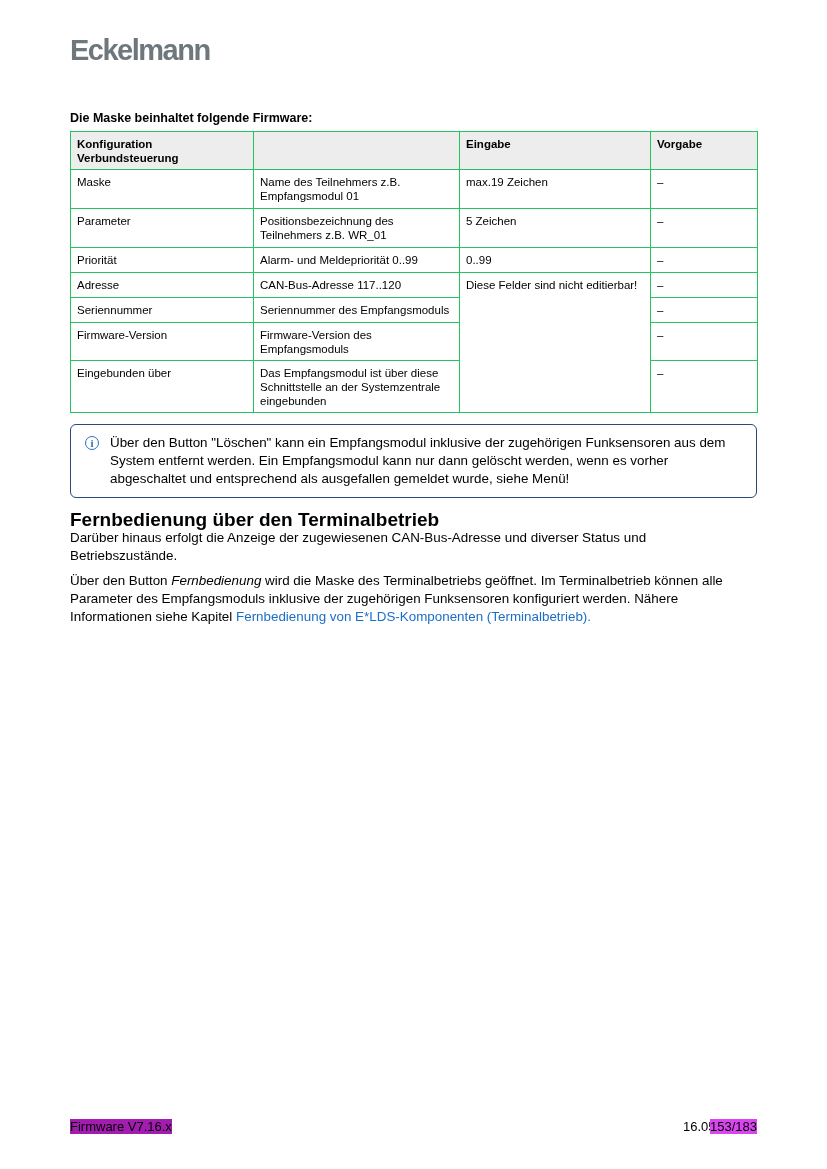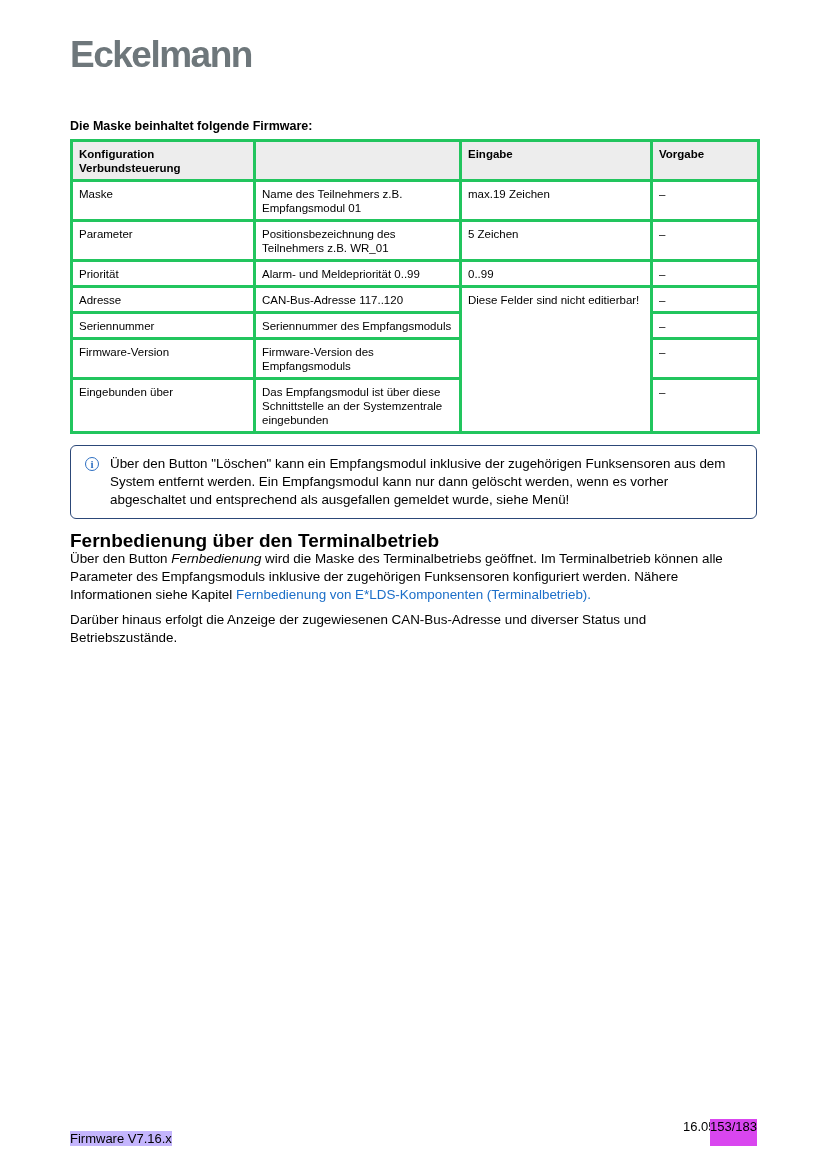--- a/index.html
+++ b/index.html
@@ -9,21 +9,21 @@
     font-family: "Liberation Sans", sans-serif;
     color: #000000;
     position: relative;
     overflow: hidden;
   }
   .page { position: absolute; inset: 0; background: #ffffff; }
   .content { position: absolute; left: 70px; top: 0; width: 687px; }
 
   .logo {
     margin-top: 36px;
-    font-size: 37px;
+    font-size: 29px;
     font-weight: bold;
     color: #6e777b;
     letter-spacing: -1.5px;
     line-height: 1;
   }
 
   .intro-heading {
     margin-top: 46px;
     font-size: 12.5px;
     font-weight: bold;
@@ -36,21 +36,21 @@
     table-layout: fixed;
     width: 687px;
     font-size: 11.5px;
     line-height: 14px;
   }
   table.params col.c1 { width: 183px; }
   table.params col.c2 { width: 206px; }
   table.params col.c3 { width: 191px; }
   table.params col.c4 { width: 107px; }
   table.params th, table.params td {
-    border: 3px solid #22c55e;
+    border: 1px solid #22c55e;
     vertical-align: top;
     text-align: left;
     padding: 5px 6px 4px 6px;
   }
   table.params th {
     background: #ededed;
     font-weight: bold;
     height: 24px;
   }
   tr.r-tall td   { height: 39px; }
@@ -105,21 +105,21 @@
     position: absolute;
     left: 70px; top: 1119px;
     width: 687px;
     display: flex;
     justify-content: space-between;
     font-size: 13px;
     line-height: 15px;
   }
   .footer .center { position: absolute; left: 0; right: 9px; text-align: right; }
   .footer .right { position: relative; z-index: 1; background: #d946ef; }
-  .footer .left  { position: relative; z-index: 1; background: #c4b5fd; margin-top: 12px; }
+  .footer .left  { position: relative; z-index: 1; background: #a21caf; }
 </style>
 </head>
 <body>
 
 <div class="page">
   <div class="content">
 
     <div class="logo">Eckelmann</div>
 
     <div class="intro-heading">Die Maske beinhaltet folgende Firmware:</div>
@@ -182,22 +182,22 @@
       </tbody>
     </table>
 
     <div class="info-box">
       <span class="info-icon">i</span>
       <span class="info-text">Über den Button "Löschen" kann ein Empfangsmodul inklusive der zugehörigen Funksensoren aus dem System entfernt werden. Ein Empfangsmodul kann nur dann gelöscht werden, wenn es vorher abgeschaltet und entsprechend als ausgefallen gemeldet wurde, siehe Menü!</span>
     </div>
 
     <div class="section">
       <div class="section-heading">Fernbedienung über den Terminalbetrieb</div>
+      <div class="para">Darüber hinaus erfolgt die Anzeige der zugewiesenen CAN-Bus-Adresse und diverser Status und Betriebszustände.</div>
       <div class="para"><span>Über den Button </span><span class="italic">Fernbedienung</span><span> wird die Maske des Terminalbetriebs geöffnet. Im Terminalbetrieb können alle Parameter des Empfangsmoduls inklusive der zugehörigen Funksensoren konfiguriert werden. Nähere Informationen siehe Kapitel </span><a class="doc-link">Fernbedienung von E*LDS-Komponenten (Terminalbetrieb).</a></div>
-      <div class="para">Darüber hinaus erfolgt die Anzeige der zugewiesenen CAN-Bus-Adresse und diverser Status und Betriebszustände.</div>
     </div>
 
   </div>
 
   <div class="footer">
     <span class="center">16.05.2023</span>
     <span class="left">Firmware V7.16.x</span>
     <span class="right">153/183</span>
   </div>
 </div>

